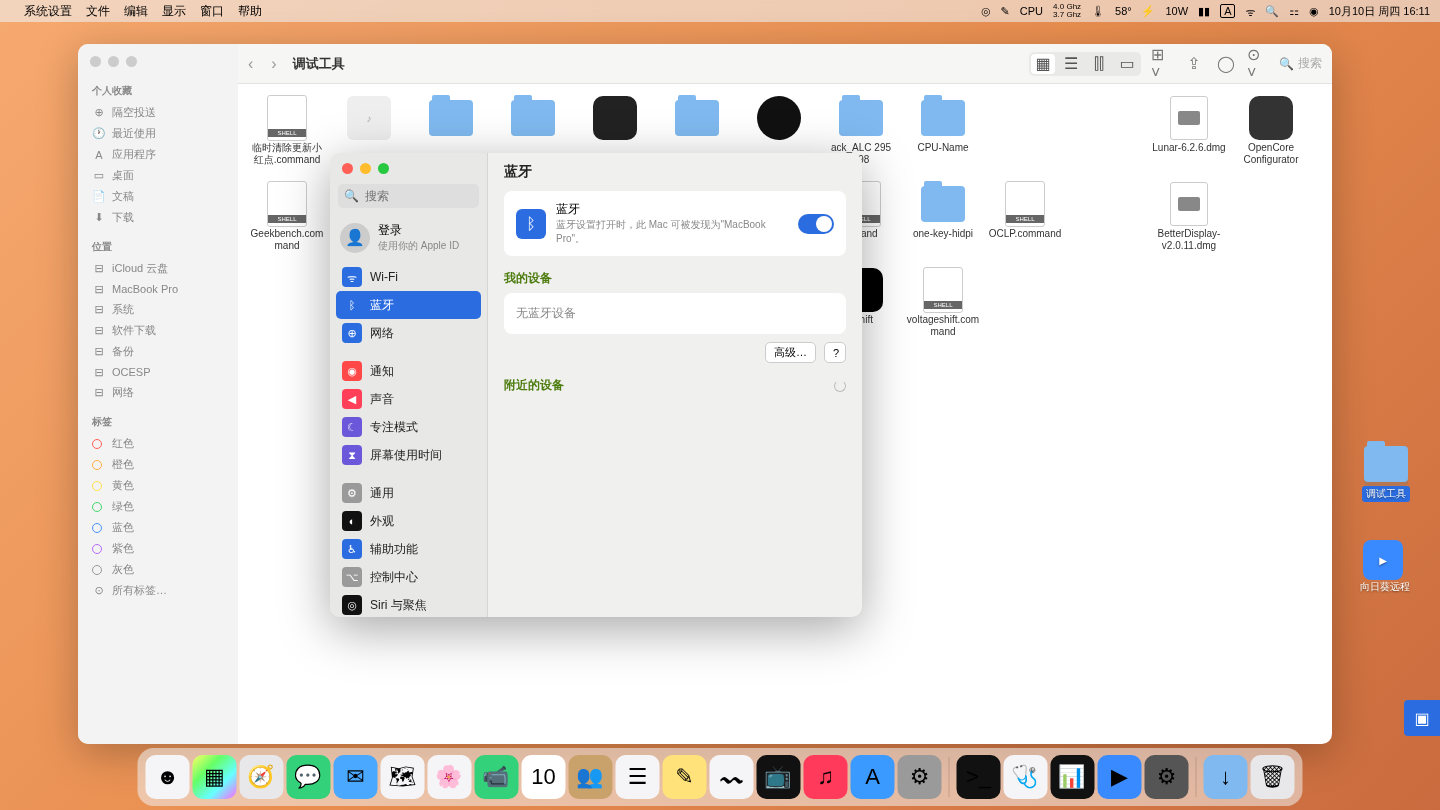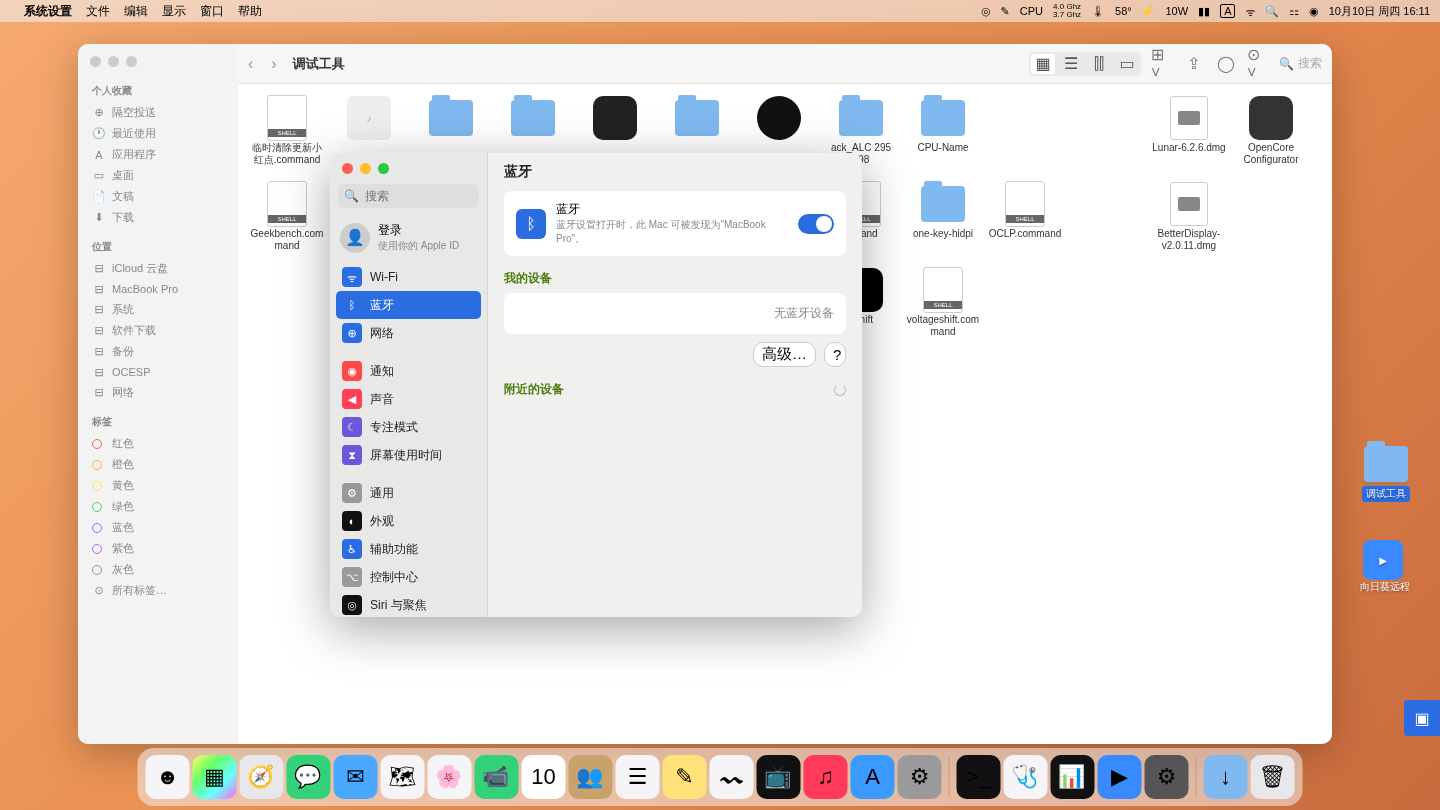--- a/index.html
+++ b/index.html
@@ -63,23 +63,23 @@
 
 .settings-main { flex: 1; padding: 10px 16px; overflow-y: auto; }
 .settings-main h2 { font-size: 14px; font-weight: 700; color: #222; margin-bottom: 10px; }
 .card { background: #fff; border-radius: 8px; padding: 10px 12px; display: flex; align-items: center; gap: 10px; margin-bottom: 14px; }
 .card .bic { width: 30px; height: 30px; border-radius: 6px; background: #2b6de0; color: #fff; display: flex; align-items: center; justify-content: center; font-size: 16px; }
 .card .txt { flex: 1; font-size: 12px; }
 .card .sub { font-size: 10px; color: #888; }
 .toggle { width: 36px; height: 20px; background: #2b6de0; border-radius: 10px; position: relative; }
 .toggle::after { content: ""; position: absolute; right: 2px; top: 2px; width: 16px; height: 16px; background: #fff; border-radius: 50%; }
 .sec-h { font-size: 12px; font-weight: 600; color: #4d7c0f; margin: 6px 0; }
-.empty { background: #fff; border-radius: 8px; padding: 12px; text-align: right; font-size: 12px; color: #888; }
+.empty { background: #fff; border-radius: 8px; padding: 12px; text-align: left; font-size: 12px; color: #888; }
 .row-btns { display: flex; justify-content: flex-end; gap: 8px; margin: 8px 0 14px; }
-.btn-sm { background: #fff; border: 1px solid #ccc; border-radius: 10px; padding: 2px 8px; font-size: 15px; }
+.btn-sm { background: #fff; border: 1px solid #ccc; border-radius: 5px; padding: 2px 8px; font-size: 11px; }
 .nearby-h { display: flex; justify-content: space-between; align-items: center; }
 .spinner { width: 12px; height: 12px; border: 1.5px solid #bbb; border-top-color: transparent; border-radius: 50%; }
 
 
 .desktop-icon { position: absolute; display: flex; flex-direction: column; align-items: center; font-size: 10px; color: #fff; text-shadow: 0 1px 2px rgba(0,0,0,0.5); }
 .desktop-icon .di { width: 44px; height: 40px; }
 .desktop-icon.sel .di { background: rgba(120,120,120,0.3); border-radius: 4px; }
 .desktop-icon.sel .lbl { background: #2b6de0; padding: 1px 4px; border-radius: 3px; }
 
 
@@ -88,21 +88,21 @@
 .dock .sep { width: 1px; height: 40px; background: rgba(0,0,0,0.15); margin: 0 4px; }
 
 .floaty { position: absolute; right: 0; top: 700px; width: 36px; height: 36px; background: #2b6de0; border-radius: 4px 0 0 4px; display: flex; align-items: center; justify-content: center; color: #fff; }
 </style>
 </head>
 <body>
 
 <div class="menubar">
   <div class="left">
     <span></span>
-    <span style="font-weight:700">系统设置</span>
+    <span style="font-weight:400">系统设置</span>
     <span>文件</span>
     <span>编辑</span>
     <span>显示</span>
     <span>窗口</span>
     <span>帮助</span>
   </div>
   <div class="right">
     <span>◎</span>
     <span>✎</span>
     <span>CPU</span>

